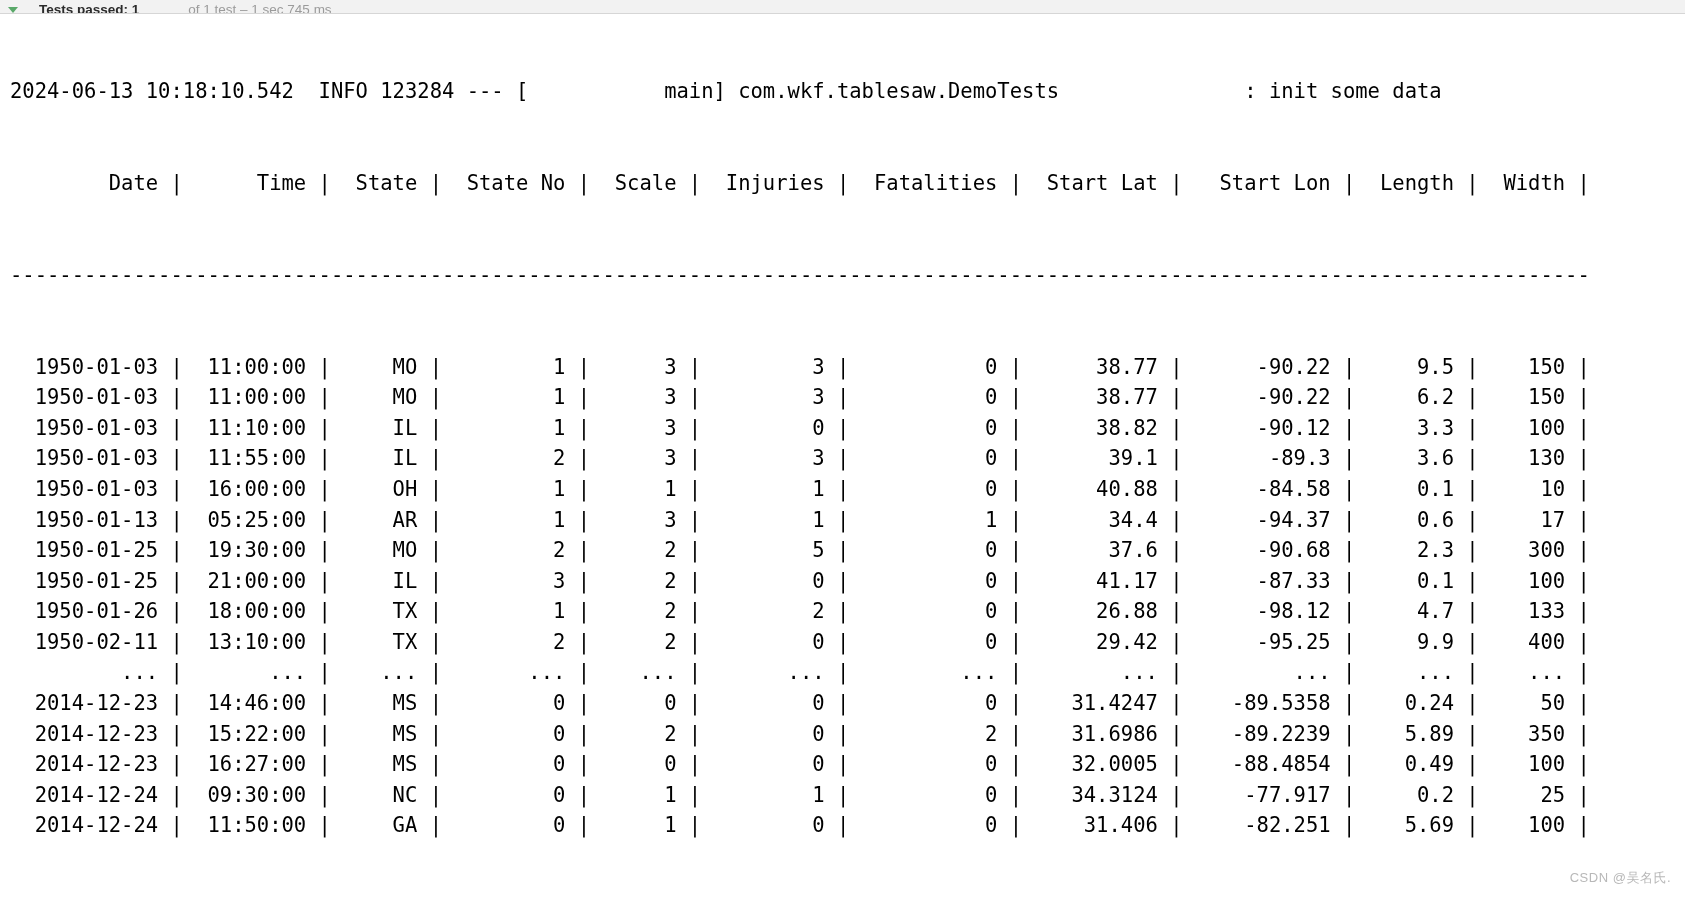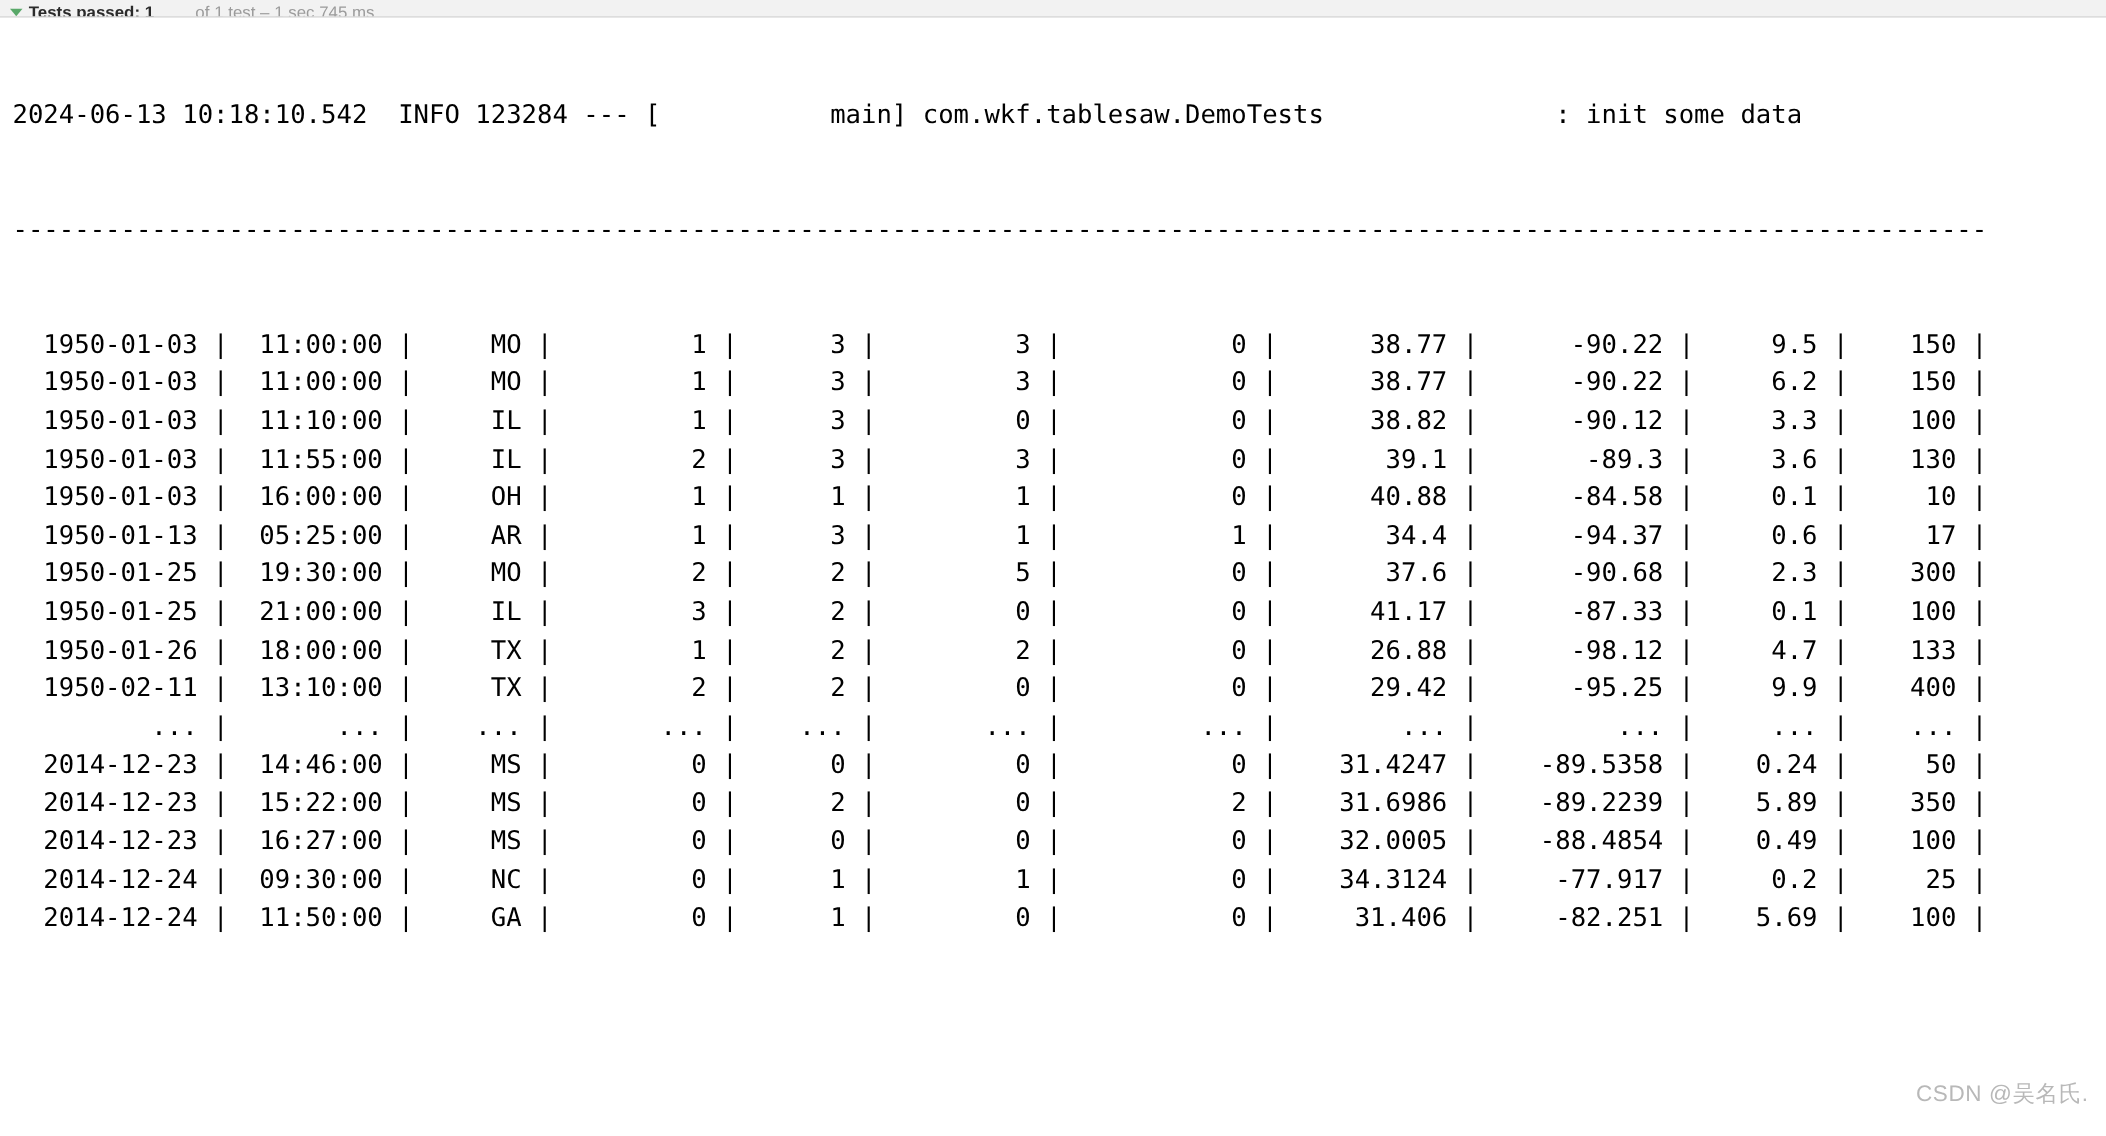--- a/index.html
+++ b/index.html
@@ -26,21 +26,21 @@
     background: #f2f2f2;
     border-bottom: 1px solid #d6d6d6;
     overflow: hidden;
     display: flex;
     align-items: flex-end;
     box-sizing: border-box;
   }
   #test-status-inner {
     display: flex;
     align-items: center;
-    gap: 5px;
+    gap: 21px;
     padding-left: 8px;
     transform: translateY(4px);
     font-family: "Liberation Sans", sans-serif;
     font-size: 13.5px;
     white-space: nowrap;
   }
   .tri-collapse {
     width: 0; height: 0;
     border-left: 5px solid transparent;
     border-right: 5px solid transparent;
@@ -69,38 +69,39 @@
   .tbl-title { display: block; }
   .tbl-row { display: block; }
   .sep-row { display: block; letter-spacing: 0px; }
 
   
   #watermark {
     position: absolute;
     right: 14px;
     bottom: 22px;
     font-family: "Liberation Sans", sans-serif;
-    font-size: 18px;
+    font-size: 13px;
     color: #b8b8b8;
     letter-spacing: 0.5px;
     white-space: nowrap;
     margin-left: 20px;
   }
 </style>
 </head>
 <body>
 
 <div id="test-status-bar">
   <div id="test-status-inner">
     <span class="tri-collapse"></span>
     <span class="status-pass">Tests passed: 1</span>
     <span class="status-dim"> of 1 test – 1 sec 745 ms</span>
   </div>
 </div>
 
 <div id="console">
   <span class="logline">2024-06-13 10:18:10.542  INFO 123284 --- [           main] com.wkf.tablesaw.DemoTests               : init some data</span>
+  <span class="tbl-row" id="header-row">        Date |      Time |  State |  State No |  Scale |  Injuries |  Fatalities |  Start Lat |   Start Lon |  Length |  Width |</span>
   <span class="sep-row" id="sep-row">--------------------------------------------------------------------------------------------------------------------------------</span>
   <span id="rows-container"><span class="tbl-row">  1950-01-03 |  11:00:00 |     MO |         1 |      3 |         3 |           0 |      38.77 |      -90.22 |     9.5 |    150 |</span><span class="tbl-row">  1950-01-03 |  11:00:00 |     MO |         1 |      3 |         3 |           0 |      38.77 |      -90.22 |     6.2 |    150 |</span><span class="tbl-row">  1950-01-03 |  11:10:00 |     IL |         1 |      3 |         0 |           0 |      38.82 |      -90.12 |     3.3 |    100 |</span><span class="tbl-row">  1950-01-03 |  11:55:00 |     IL |         2 |      3 |         3 |           0 |       39.1 |       -89.3 |     3.6 |    130 |</span><span class="tbl-row">  1950-01-03 |  16:00:00 |     OH |         1 |      1 |         1 |           0 |      40.88 |      -84.58 |     0.1 |     10 |</span><span class="tbl-row">  1950-01-13 |  05:25:00 |     AR |         1 |      3 |         1 |           1 |       34.4 |      -94.37 |     0.6 |     17 |</span><span class="tbl-row">  1950-01-25 |  19:30:00 |     MO |         2 |      2 |         5 |           0 |       37.6 |      -90.68 |     2.3 |    300 |</span><span class="tbl-row">  1950-01-25 |  21:00:00 |     IL |         3 |      2 |         0 |           0 |      41.17 |      -87.33 |     0.1 |    100 |</span><span class="tbl-row">  1950-01-26 |  18:00:00 |     TX |         1 |      2 |         2 |           0 |      26.88 |      -98.12 |     4.7 |    133 |</span><span class="tbl-row">  1950-02-11 |  13:10:00 |     TX |         2 |      2 |         0 |           0 |      29.42 |      -95.25 |     9.9 |    400 |</span><span class="tbl-row">         ... |       ... |    ... |       ... |    ... |       ... |         ... |        ... |         ... |     ... |    ... |</span><span class="tbl-row">  2014-12-23 |  14:46:00 |     MS |         0 |      0 |         0 |           0 |    31.4247 |    -89.5358 |    0.24 |     50 |</span><span class="tbl-row">  2014-12-23 |  15:22:00 |     MS |         0 |      2 |         0 |           2 |    31.6986 |    -89.2239 |    5.89 |    350 |</span><span class="tbl-row">  2014-12-23 |  16:27:00 |     MS |         0 |      0 |         0 |           0 |    32.0005 |    -88.4854 |    0.49 |    100 |</span><span class="tbl-row">  2014-12-24 |  09:30:00 |     NC |         0 |      1 |         1 |           0 |    34.3124 |     -77.917 |     0.2 |     25 |</span><span class="tbl-row">  2014-12-24 |  11:50:00 |     GA |         0 |      1 |         0 |           0 |     31.406 |     -82.251 |    5.69 |    100 |</span></span>
   
 </div>
 
 <div id="watermark">CSDN @吴名氏.</div>
 
 </body></html>

